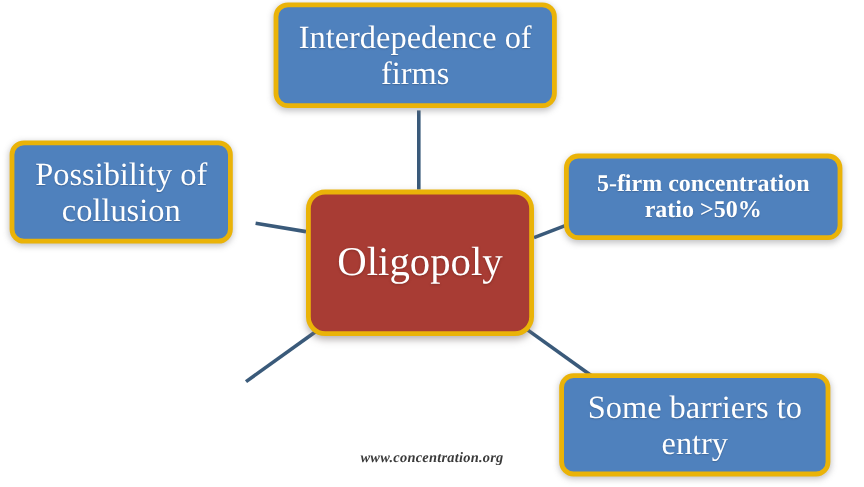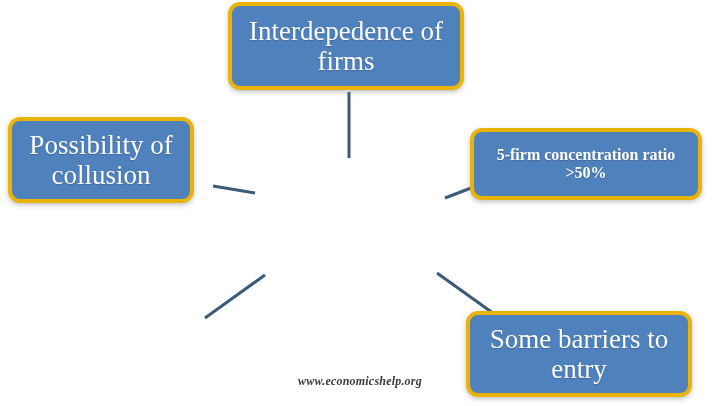--- a/index.html
+++ b/index.html
@@ -61,21 +61,21 @@
   #node-collusion {
     left: 8px;   top: 117px;
     width: 186px; height: 86px;
     font-size: 27px;
     font-weight: 400;
   }
 
   #node-ratio {
     left: 470px; top: 128px;
     width: 232px; height: 72px;
-    font-size: 16px;
+    font-size: 20px;
     font-weight: 700;
   }
 
   #node-center {
     left: 255px; top: 158px;
     width: 190px; height: 122px;
     background: #A83C34;
     border-radius: 16px;
     font-size: 34px;
     font-weight: 400;
@@ -137,21 +137,24 @@
   </div>
 
   <div class="node" id="node-collusion">
     <span class="label">Possibility of collusion</span>
   </div>
 
   <div class="node" id="node-ratio">
     <span class="label">5-firm concentration ratio &gt;50%</span>
   </div>
 
+  <div class="node" id="node-center">
+    <span class="label">Oligopoly</span>
+  </div>
 
 
   <div class="node" id="node-barriers">
     <span class="label">Some barriers to entry</span>
   </div>
 
-  <div id="watermark">www.economicshelp.org</div>
+  <div id="watermark">www.concentration.org</div>
 
 </div>
 
 </body></html>

